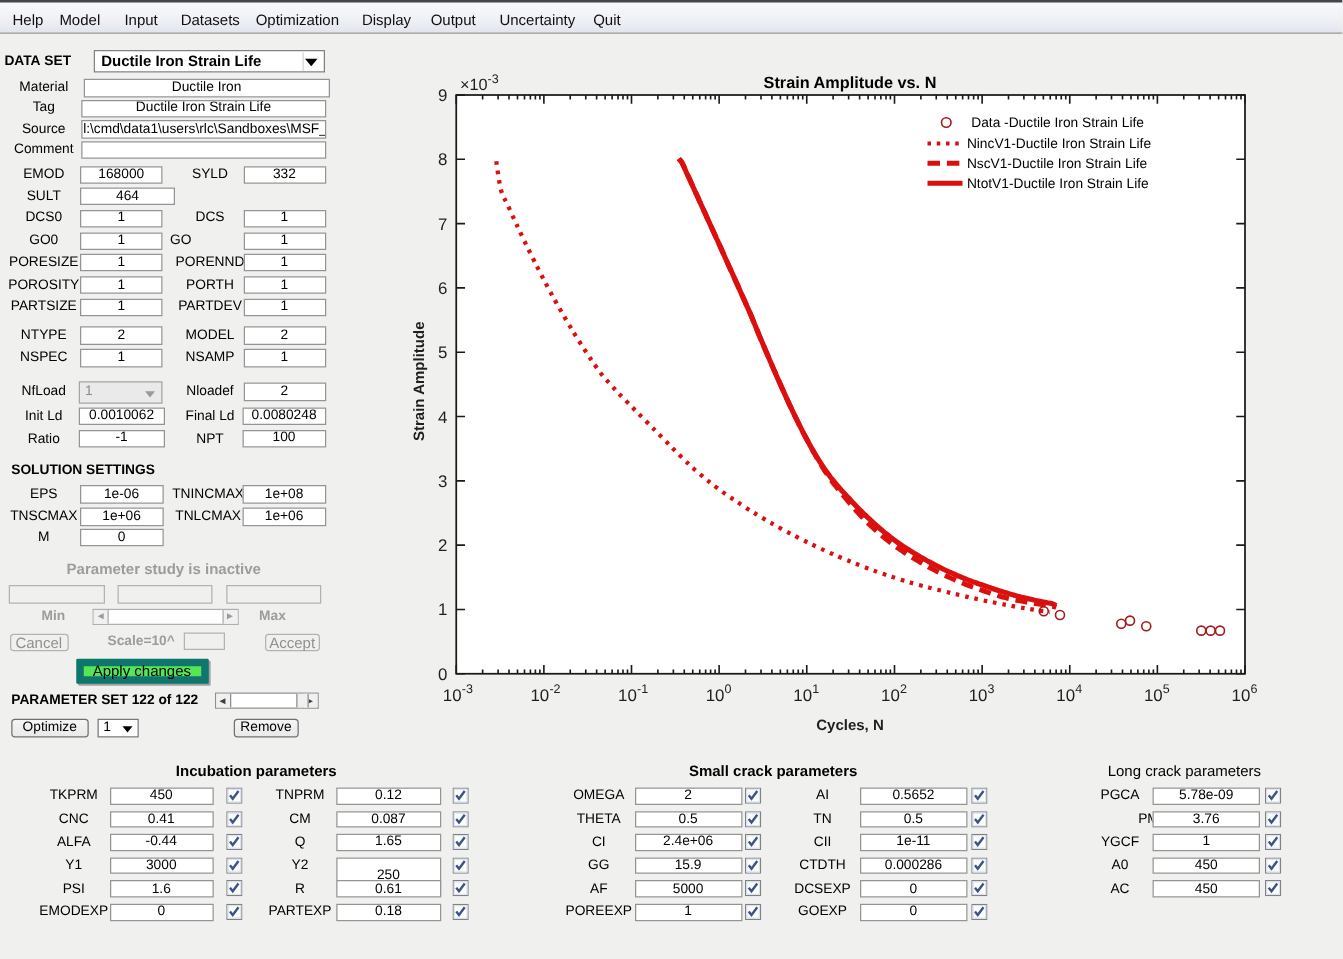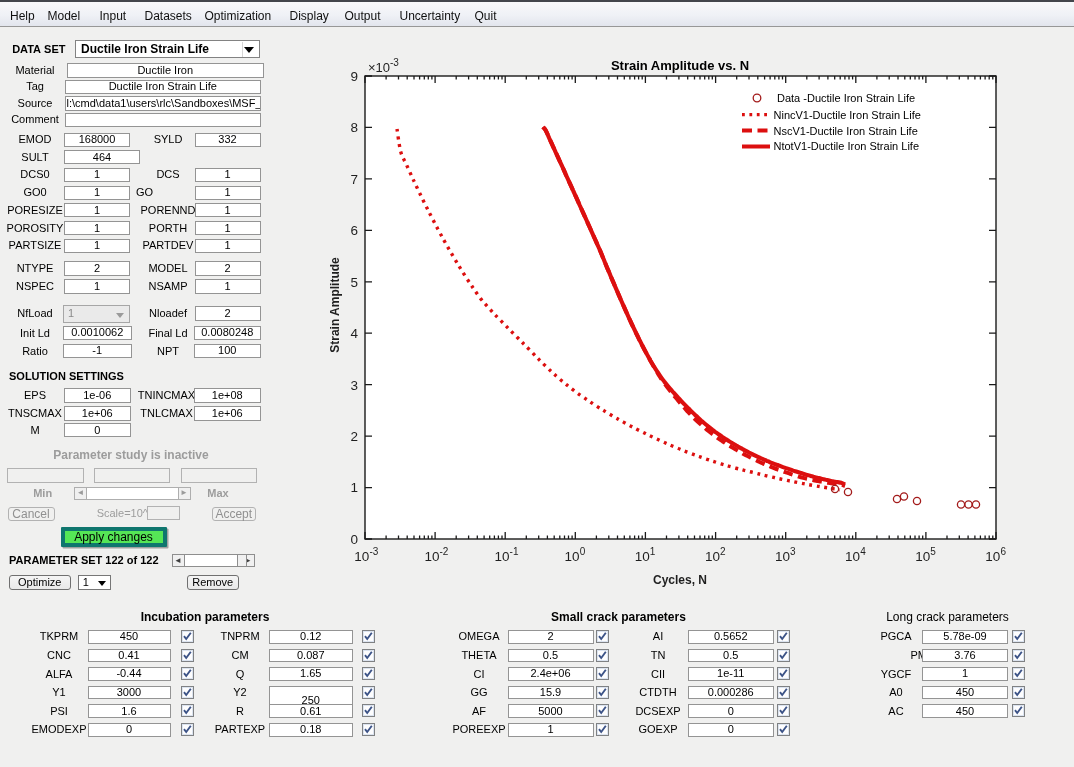--- a/index.html
+++ b/index.html
@@ -18,21 +18,21 @@
     <span style="position:absolute;left:10px;top:7px;font-size:12px;color:#101010">Help</span>
     <span style="position:absolute;left:47.5px;top:7px;font-size:12px;color:#101010">Model</span>
     <span style="position:absolute;left:99.5px;top:7px;font-size:12px;color:#101010">Input</span>
     <span style="position:absolute;left:144.5px;top:7px;font-size:12px;color:#101010">Datasets</span>
     <span style="position:absolute;left:204.5px;top:7px;font-size:12px;color:#101010">Optimization</span>
     <span style="position:absolute;left:289.5px;top:7px;font-size:12px;color:#101010">Display</span>
     <span style="position:absolute;left:344.5px;top:7px;font-size:12px;color:#101010">Output</span>
     <span style="position:absolute;left:399.5px;top:7px;font-size:12px;color:#101010">Uncertainty</span>
     <span style="position:absolute;left:474.5px;top:7px;font-size:12px;color:#101010">Quit</span>
   </div>
-<div class="lb" style="left:3.5px;top:43.0px;width:62px;font-weight:bold;font-size:11px;color:#000;text-align:right">DATA&nbsp;SET</div>
+<div class="lb" style="left:3.5px;top:43.0px;width:62px;font-weight:bold;font-size:11px;color:#000;text-align:left">DATA&nbsp;SET</div>
 <div class="fd" style="left:75px;top:40px;width:185px;height:18px;background:#fff;border-color:#828282;justify-content:flex-start;font-size:12px;font-weight:bold;padding:0 5px">Ductile Iron Strain Life<span style="position:absolute;right:5px;top:6px;width:0;height:0;border-left:5px solid transparent;border-right:5px solid transparent;border-top:6px solid #000"></span><span style="position:absolute;right:16px;top:1px;height:15px;border-left:1px solid #d5d5d5"></span></div>
 <div class="fd" style="left:67px;top:63.0px;width:196.5px;height:14.5px;background:#fff;border-color:#949494;justify-content:center;font-size:11px;font-weight:normal;color:#000;padding:0 3px">Ductile Iron</div>
 <div class="fd" style="left:64.5px;top:79.5px;width:196.5px;height:14.5px;background:#fff;border-color:#949494;justify-content:center;font-size:11px;font-weight:normal;color:#000;padding:0 3px">Ductile Iron Strain Life</div>
 <div class="fd" style="left:64.5px;top:96.0px;width:196.5px;height:14.5px;background:#fff;border-color:#949494;justify-content:flex-start;font-size:11px;font-weight:normal;color:#000;padding:0 1px">l:\cmd\data1\users\rlc\Sandboxes\MSF_</div>
 <div class="fd" style="left:64.5px;top:112.5px;width:196.5px;height:14.5px;background:#fff;border-color:#949494;justify-content:center;font-size:11px;font-weight:normal;color:#000;padding:0 3px"></div>
 <div class="lb" style="left:5.0px;top:63.7px;width:60px;font-weight:normal;font-size:11px;color:#000;text-align:center">Material</div>
 <div class="lb" style="left:5.0px;top:80.2px;width:60px;font-weight:normal;font-size:11px;color:#000;text-align:center">Tag</div>
 <div class="lb" style="left:5.0px;top:96.7px;width:60px;font-weight:normal;font-size:11px;color:#000;text-align:center">Source</div>
 <div class="lb" style="left:5.0px;top:113.2px;width:60px;font-weight:normal;font-size:11px;color:#000;text-align:center">Comment</div>
 <div class="lb" style="left:3.0px;top:133.0px;width:64px;font-weight:normal;font-size:11px;color:#000;text-align:center">EMOD</div>
@@ -100,24 +100,24 @@
 <div style="position:absolute;left:74px;top:486.5px;width:116.5px;height:13px;border:1px solid #aeaeae;background:#fff;box-sizing:border-box">
     <div style="position:absolute;left:0;top:0;width:12px;height:11px;background:#f0f0f0;border-right:1px solid #aeaeae;display:flex;align-items:center;justify-content:center">
       <span style="font-size:8px;color:#9b9b9b;line-height:1">◄</span>
     </div>
     <div style="position:absolute;right:0;top:0;width:12px;height:11px;background:#f0f0f0;border-left:1px solid #aeaeae;display:flex;align-items:center;justify-content:center">
       <span style="font-size:8px;color:#9b9b9b;line-height:1">►</span>
     </div>
   </div>
 <div class="lb" style="left:201.0px;top:486.5px;width:34px;font-weight:bold;font-size:11px;color:#9c9c9c;text-align:center">Max</div>
 <div class="bt" style="left:7.5px;top:506.5px;width:47px;height:14px;border:1px solid #b2b2b2;color:#909090;background:#f0f0ef;font-size:12px">Cancel</div>
-<div class="lb" style="left:86.0px;top:506.5px;width:62px;font-weight:normal;font-size:11px;color:#9c9c9c;text-align:right">Scale=10^</div>
+<div class="lb" style="left:86.0px;top:506.5px;width:62px;font-weight:bold;font-size:11px;color:#9c9c9c;text-align:left">Scale=10^</div>
 <div class="fd" style="left:147.3px;top:506.0px;width:32.5px;height:14.0px;background:#f0f0ef;border-color:#b2b2b2;justify-content:center;font-size:11px;font-weight:normal;color:#000;padding:0 3px"></div>
 <div class="bt" style="left:211.5px;top:506.5px;width:44.5px;height:14px;border:1px solid #b2b2b2;color:#909090;background:#f0f0ef;font-size:12px">Accept</div>
-<div class="bt" style="left:60.5px;top:526.5px;width:106px;height:20.5px;border:4px solid #0f766e;background:#55e656;color:#000;font-size:12px;border-radius:1px;box-shadow:1.5px 1.5px 0 #a0a0a0">Apply changes</div>
+<div class="bt" style="left:60.5px;top:526.5px;width:106px;height:20.5px;border:6px solid #0f766e;background:#55e656;color:#000;font-size:12px;border-radius:1px;box-shadow:1.5px 1.5px 0 #a0a0a0">Apply changes</div>
 <div class="lb" style="left:9.0px;top:554.0px;font-weight:bold;font-size:11px;color:#000">PARAMETER SET 122 of 122</div>
 <div style="position:absolute;left:171.5px;top:553.8px;width:83px;height:13.5px;border:1px solid #8e8e8e;background:#fff;box-sizing:border-box">
     <div style="position:absolute;left:0;top:0;width:12px;height:11.5px;background:#f0f0f0;border-right:1px solid #8e8e8e;display:flex;align-items:center;justify-content:center">
       <span style="font-size:8px;color:#3f3f3f;line-height:1">◄</span>
     </div>
     <div style="position:absolute;right:0;top:0;width:12px;height:11.5px;background:#f0f0f0;border-left:1px solid #8e8e8e;display:flex;align-items:center;justify-content:center">
       <span style="font-size:8px;color:#3f3f3f;line-height:1">►</span>
     </div>
     <div style="position:absolute;left:64px;top:0;width:10px;height:11.5px;background:#f0f0f0;border-left:1px solid #8e8e8e;border-right:1px solid #8e8e8e"></div>
   </div>

